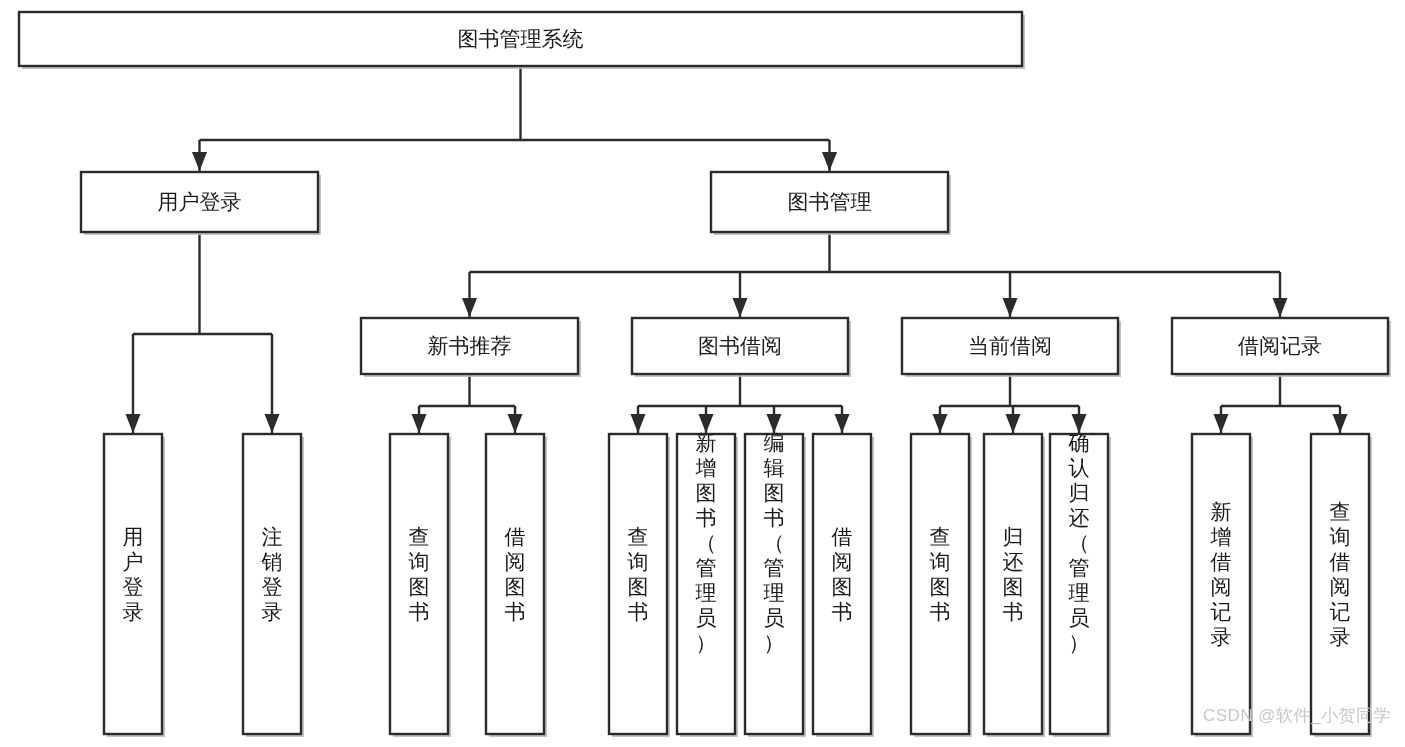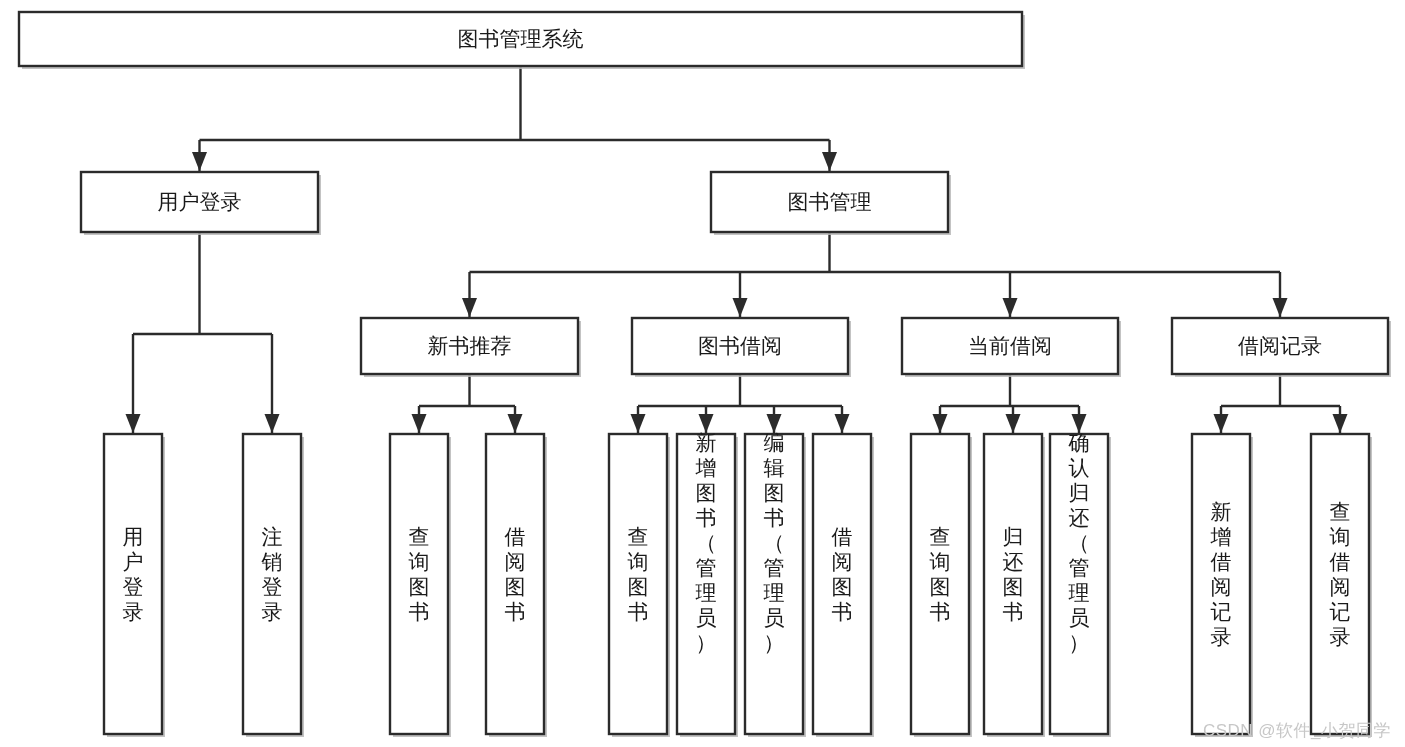--- a/index.html
+++ b/index.html
@@ -54,21 +54,21 @@
   }
   .node-label-v {
     font-family: "Liberation Sans", "DejaVu Sans", sans-serif;
     font-size: 21px;
     fill: #1a1a1a;
     text-anchor: middle;
   }
   .watermark {
     position: absolute;
     right: 14px;
-    bottom: 5px;
+    bottom: 20px;
     font-family: "Liberation Sans", "DejaVu Sans", sans-serif;
     font-size: 17px;
     color: #c7c7c7;
     letter-spacing: 0.5px;
     white-space: nowrap;
     user-select: none;
   }
 </style>
 </head>
 <body>

